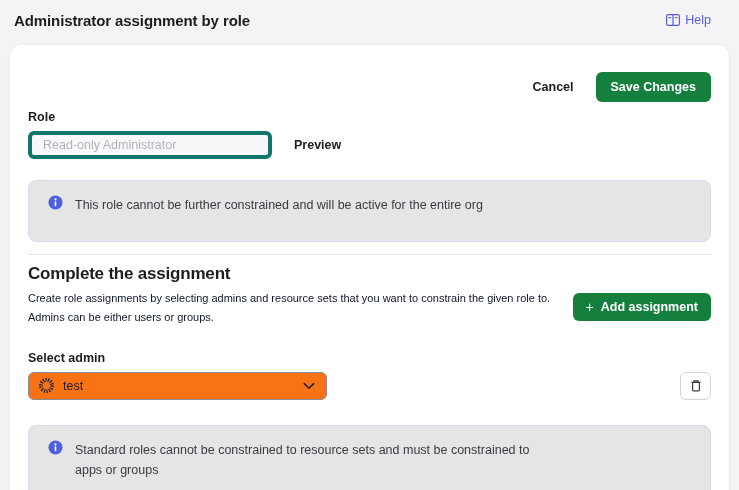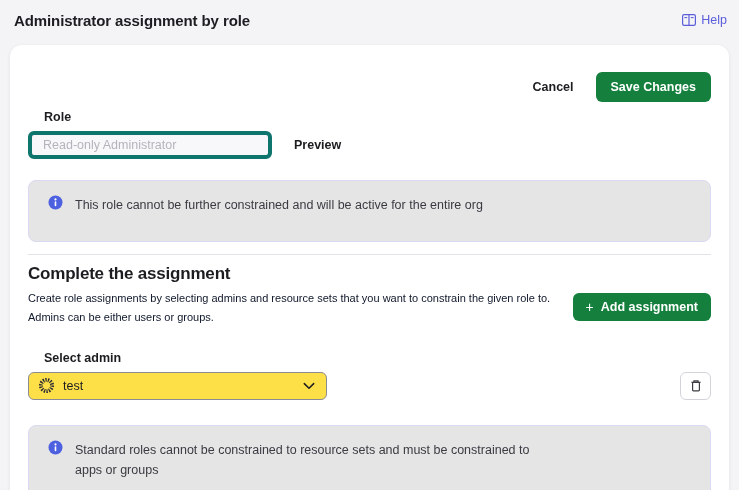--- a/index.html
+++ b/index.html
@@ -7,21 +7,21 @@
   body {
     font-family: "Liberation Sans", sans-serif;
     background: #f4f3f6;
     color: #1d1d21;
     overflow: hidden;
   }
 
   
   .page-header {
     height: 45px;
-    padding: 12px 12px 0 14px;
+    padding: 12px 28px 0 14px;
     display: flex;
     justify-content: space-between;
     align-items: flex-start;
   }
   .page-title {
     font-size: 15px;
     font-weight: 700;
     letter-spacing: -0.1px;
     color: #1d1d21;
   }
@@ -79,21 +79,20 @@
   }
   .btn-primary.small { padding: 7px 13px; }
 
   
   .field-label {
     display: block;
     font-size: 12.5px;
     font-weight: 700;
     color: #1d1d21;
     margin-bottom: 7px;
-    margin-left: 16px;
   }
   .role-section { margin-top: 8px; }
   .input-row { display: flex; align-items: center; }
   .text-input {
     width: 244px;
     height: 28px;
     border: 4px solid #0f766e;
     background: #f8f8fa;
     border-radius: 6px;
     padding: 0 11px;
@@ -163,21 +162,21 @@
     margin-top: 7px;
     display: flex;
     justify-content: space-between;
     align-items: center;
   }
   .select-box {
     width: 299px;
     height: 28px;
     border: 1px solid #8b8b94;
     border-radius: 6px;
-    background: #fde047;
+    background: #f97316;
     display: flex;
     align-items: center;
     gap: 8px;
     padding: 0 11px 0 9px;
     cursor: pointer;
   }
   .select-value { font-size: 12.5px; color: #1d1d21; }
   .chevron { margin-left: auto; }
   .icon-btn {
     width: 31px;

